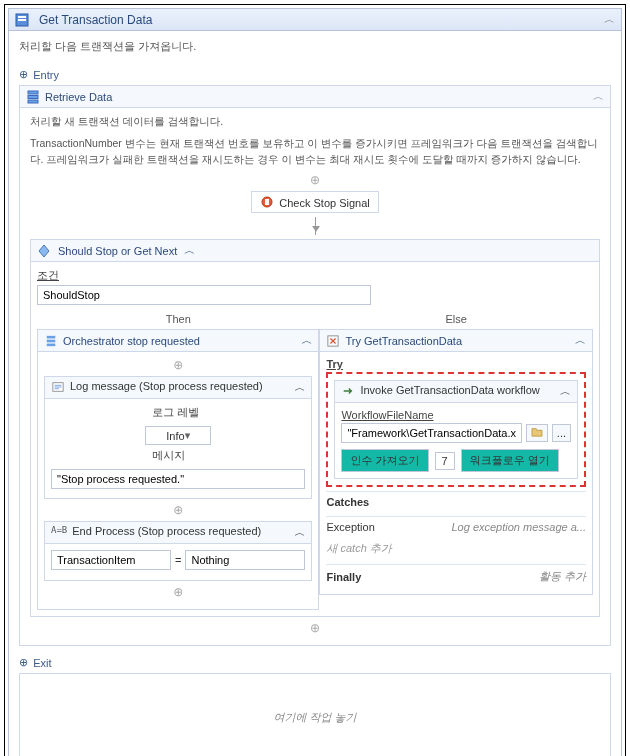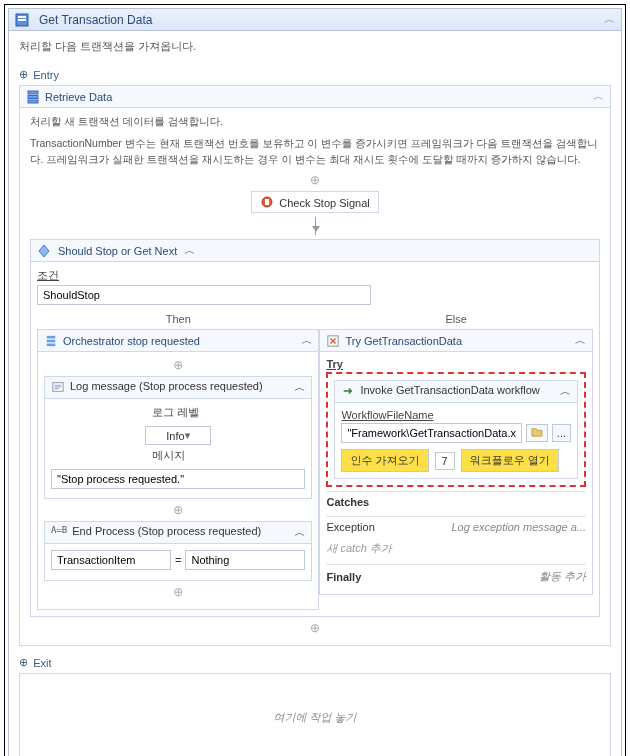--- a/index.html
+++ b/index.html
@@ -31,21 +31,21 @@
 .inner-hd { display: flex; align-items: center; gap: 5px; margin: -6px -6px 6px; padding: 3px 6px; border-bottom: 1px solid #cfd8e8; background: #f5f8fc; color: #2a4a7a; font-size: 11px; }
 .inner-hd .exp { margin-left: auto; cursor: pointer; }
 .act { border: 1px solid #cfd8e8; padding: 6px; margin: 4px 0; }
 .act-hd { display: flex; align-items: flex-start; gap: 5px; margin: -6px -6px 6px; padding: 3px 6px; border-bottom: 1px solid #cfd8e8; background: #f5f8fc; font-size: 11px; }
 .act-hd .exp { margin-left: auto; cursor: pointer; }
 .frow { display: flex; align-items: center; gap: 6px; margin: 3px 0; flex-direction: column; }
 .frow .lbl { width: 52px; font-size: 11px; color: #444; }
 .sel { border: 1px solid #c0c8d8; padding: 2px 20px; font-size: 11px; flex: 1; background: #fff; display: flex; justify-content: space-between; align-items: center; }
 .sel .car { color: #666; }
 .dashed { border: 2px dashed #d33; padding: 6px; }
-.btn { border: 1px solid #c0c8d8; background: #fde047; padding: 3px 8px; font-size: 11px; display: inline-flex; align-items: center; gap: 4px; cursor: pointer; }
+.btn { border: 1px solid #c0c8d8; background: #14b8a6; padding: 3px 8px; font-size: 11px; display: inline-flex; align-items: center; gap: 4px; cursor: pointer; }
 .btngrp { display: flex; align-items: center; gap: 6px; margin-top: 6px; }
 .cnt { border: 1px solid #c0c8d8; padding: 2px 6px; font-size: 11px; background: #fff; }
 .secrow { display: flex; justify-content: space-between; align-items: center; border-top: 1px solid #e0e6f0; padding: 4px 0; margin-top: 4px; font-size: 11px; }
 .secrow .r { color: #888; font-style: italic; }
 .ital { color: #999; font-style: italic; font-size: 11px; }
 .drop { border: 1px solid #cfd8e8; text-align: center; padding: 36px 0; color: #888; font-style: italic; }
 .iconbtn { border: 1px solid #c0c8d8; background: #f5f8fc; padding: 2px 4px; font-size: 11px; cursor: pointer; }
 .eq { display: flex; align-items: center; gap: 4px; margin: 4px auto; justify-content: center; }
 .eq .inp { width: 120px; }
 </style>

